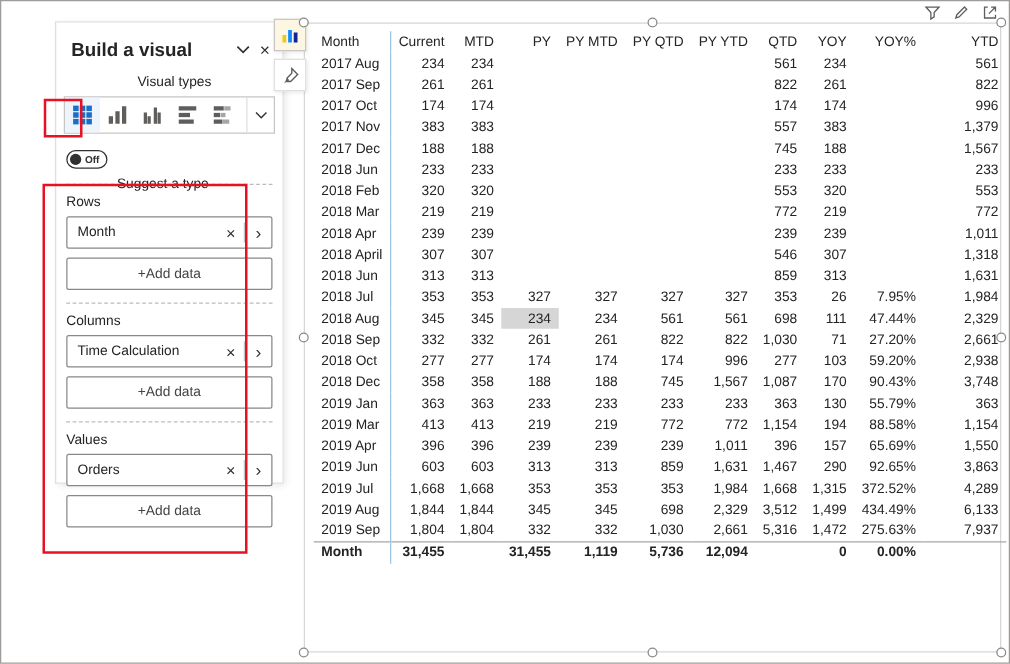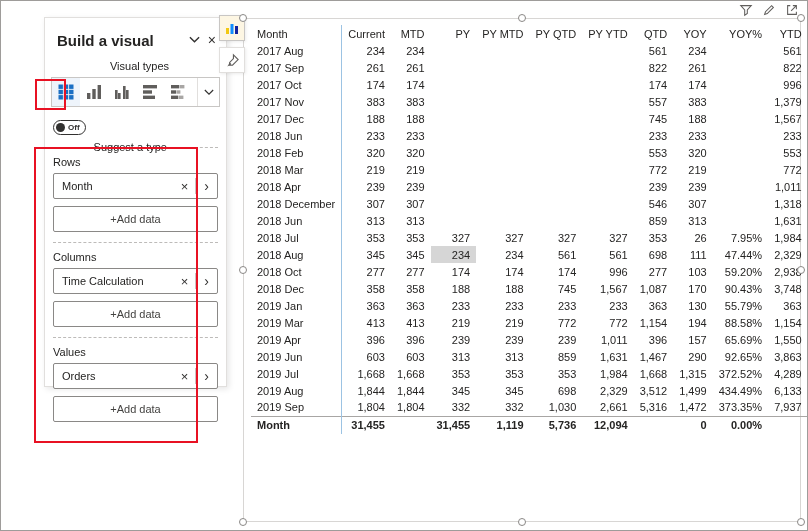--- a/index.html
+++ b/index.html
@@ -253,21 +253,21 @@
             <td class=""></td>
             <td class=""></td>
             <td class=""></td>
             <td class=""></td>
             <td class="">239</td>
             <td class="">239</td>
             <td class=""></td>
             <td class="">1,011</td>
           </tr>
           <tr>
-            <td class="first">2018 December</td>
+            <td class="first">2018 April</td>
             <td class="">307</td>
             <td class="">307</td>
             <td class=""></td>
             <td class=""></td>
             <td class=""></td>
             <td class=""></td>
             <td class="">546</td>
             <td class="">307</td>
             <td class=""></td>
             <td class="">1,318</td>
@@ -305,20 +305,33 @@
             <td class=" hl">234</td>
             <td class="">234</td>
             <td class="">561</td>
             <td class="">561</td>
             <td class="">698</td>
             <td class="">111</td>
             <td class="">47.44%</td>
             <td class="">2,329</td>
           </tr>
           <tr>
+            <td class="first">2018 Sep</td>
+            <td class="">332</td>
+            <td class="">332</td>
+            <td class="">261</td>
+            <td class="">261</td>
+            <td class="">822</td>
+            <td class="">822</td>
+            <td class="">1,030</td>
+            <td class="">71</td>
+            <td class="">27.20%</td>
+            <td class="">2,661</td>
+          </tr>
+          <tr>
             <td class="first">2018 Oct</td>
             <td class="">277</td>
             <td class="">277</td>
             <td class="">174</td>
             <td class="">174</td>
             <td class="">174</td>
             <td class="">996</td>
             <td class="">277</td>
             <td class="">103</td>
             <td class="">59.20%</td>
@@ -418,21 +431,21 @@
           <tr>
             <td class="first">2019 Sep</td>
             <td class="">1,804</td>
             <td class="">1,804</td>
             <td class="">332</td>
             <td class="">332</td>
             <td class="">1,030</td>
             <td class="">2,661</td>
             <td class="">5,316</td>
             <td class="">1,472</td>
-            <td class="">373.35%</td>
+            <td class="">275.63%</td>
             <td class="">7,937</td>
           </tr>
         </tbody>
         <tfoot>
           <tr>
             <td class="first">Month</td>
             <td class="">31,455</td>
             <td class=""></td>
             <td class="">31,455</td>
             <td class="">1,119</td>

